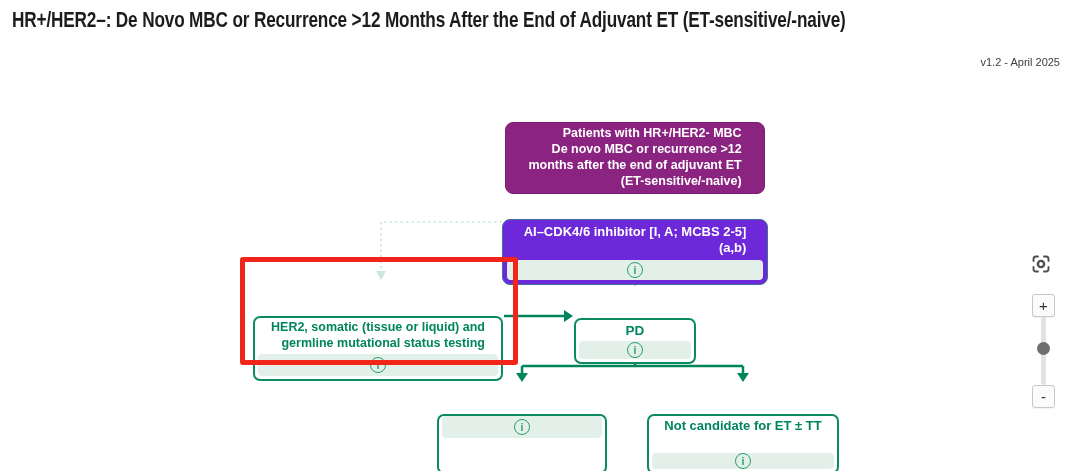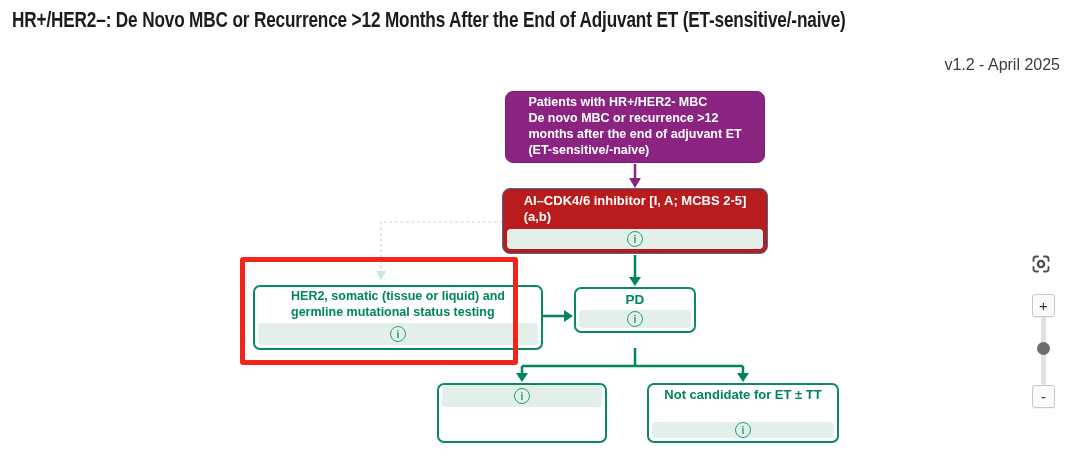--- a/index.html
+++ b/index.html
@@ -5,40 +5,40 @@
   html,body { margin:0; padding:0; background:#ffffff; }
   body { width:1080px; height:471px; position:relative; overflow:hidden;
          font-family:"Liberation Sans", sans-serif; }
 
   .stage { position:absolute; inset:0;padding-left:24px; }
 
   
   .page-title { position:absolute; left:12px; top:8px; font-size:21.5px; font-weight:bold;
                 color:#1c1c1c; white-space:nowrap; letter-spacing:-0.2px;
                 transform:scaleX(0.8); transform-origin:left top; }
-  .version { position:absolute; top:56px; right:20px; font-size:16px; color:#3d3d3d; }
+  .version { position:absolute; top:56px; right:20px; font-size:11px; color:#3d3d3d; }
 
   
   .connectors { position:absolute; left:0; top:0; z-index:3; pointer-events:none; }
 
   
-  .node { position:absolute; box-sizing:border-box; text-align:left; z-index:4;
-          display:flex; flex-direction:column; }
+  .node { position:absolute; box-sizing:border-box; text-align:right; z-index:4;
+          display:flex; flex-direction:column;margin-top:31px; }
   .node-text { flex:1; display:flex; align-items:center; justify-content:center;
                font-weight:bold; white-space:pre-line; line-height:1.27; padding:2px 3px; }
 
   .purple-node { left:505px; top:91px; width:260px; height:72px;
                  background:#8B2480; border:1px solid #7A1E71; border-radius:8px;
                  color:#ffffff; font-size:12.5px; }
   .blue-node   { left:502px; top:188px; width:266px; height:66px;
-                 background:#b91c1c; border:1px solid #3D6F99; border-radius:8px;
+                 background:#6d28d9; border:1px solid #3D6F99; border-radius:8px;
                  color:#ffffff; font-size:13px; }
   .green-node  { background:#ffffff; border:2px solid #0B8A5E; border-radius:7px;
                  color:#00855E; font-size:12.5px; }
-  .node-her2      { left:253px; top:285px; width:290px; height:65px; }
+  .node-her2      { left:253px; top:285px; width:250px; height:65px; }
   .node-pd        { left:574px; top:287px; width:122px; height:46px; font-size:13.5px; }
   .node-candidate { left:437px; top:383px; width:170px; height:60px; font-size:13px; }
   .node-notcand   { left:647px; top:383px; width:192px; height:60px; font-size:13px;gap:16px; }
 
   .info-strip { height:22px; margin:0 3px 3px 3px; background:#E3F0E9; border-radius:4px;
                 display:flex; align-items:center; justify-content:center; cursor:pointer; }
   .blue-node .info-strip { margin:0 4px 4px 4px; height:20px; }
   .info-icon { width:14px; height:14px; border:1.6px solid #2A9D6F; border-radius:50%;
                color:#2A9D6F; font-size:10.5px; font-weight:bold; line-height:1;
                display:flex; align-items:center; justify-content:center;

